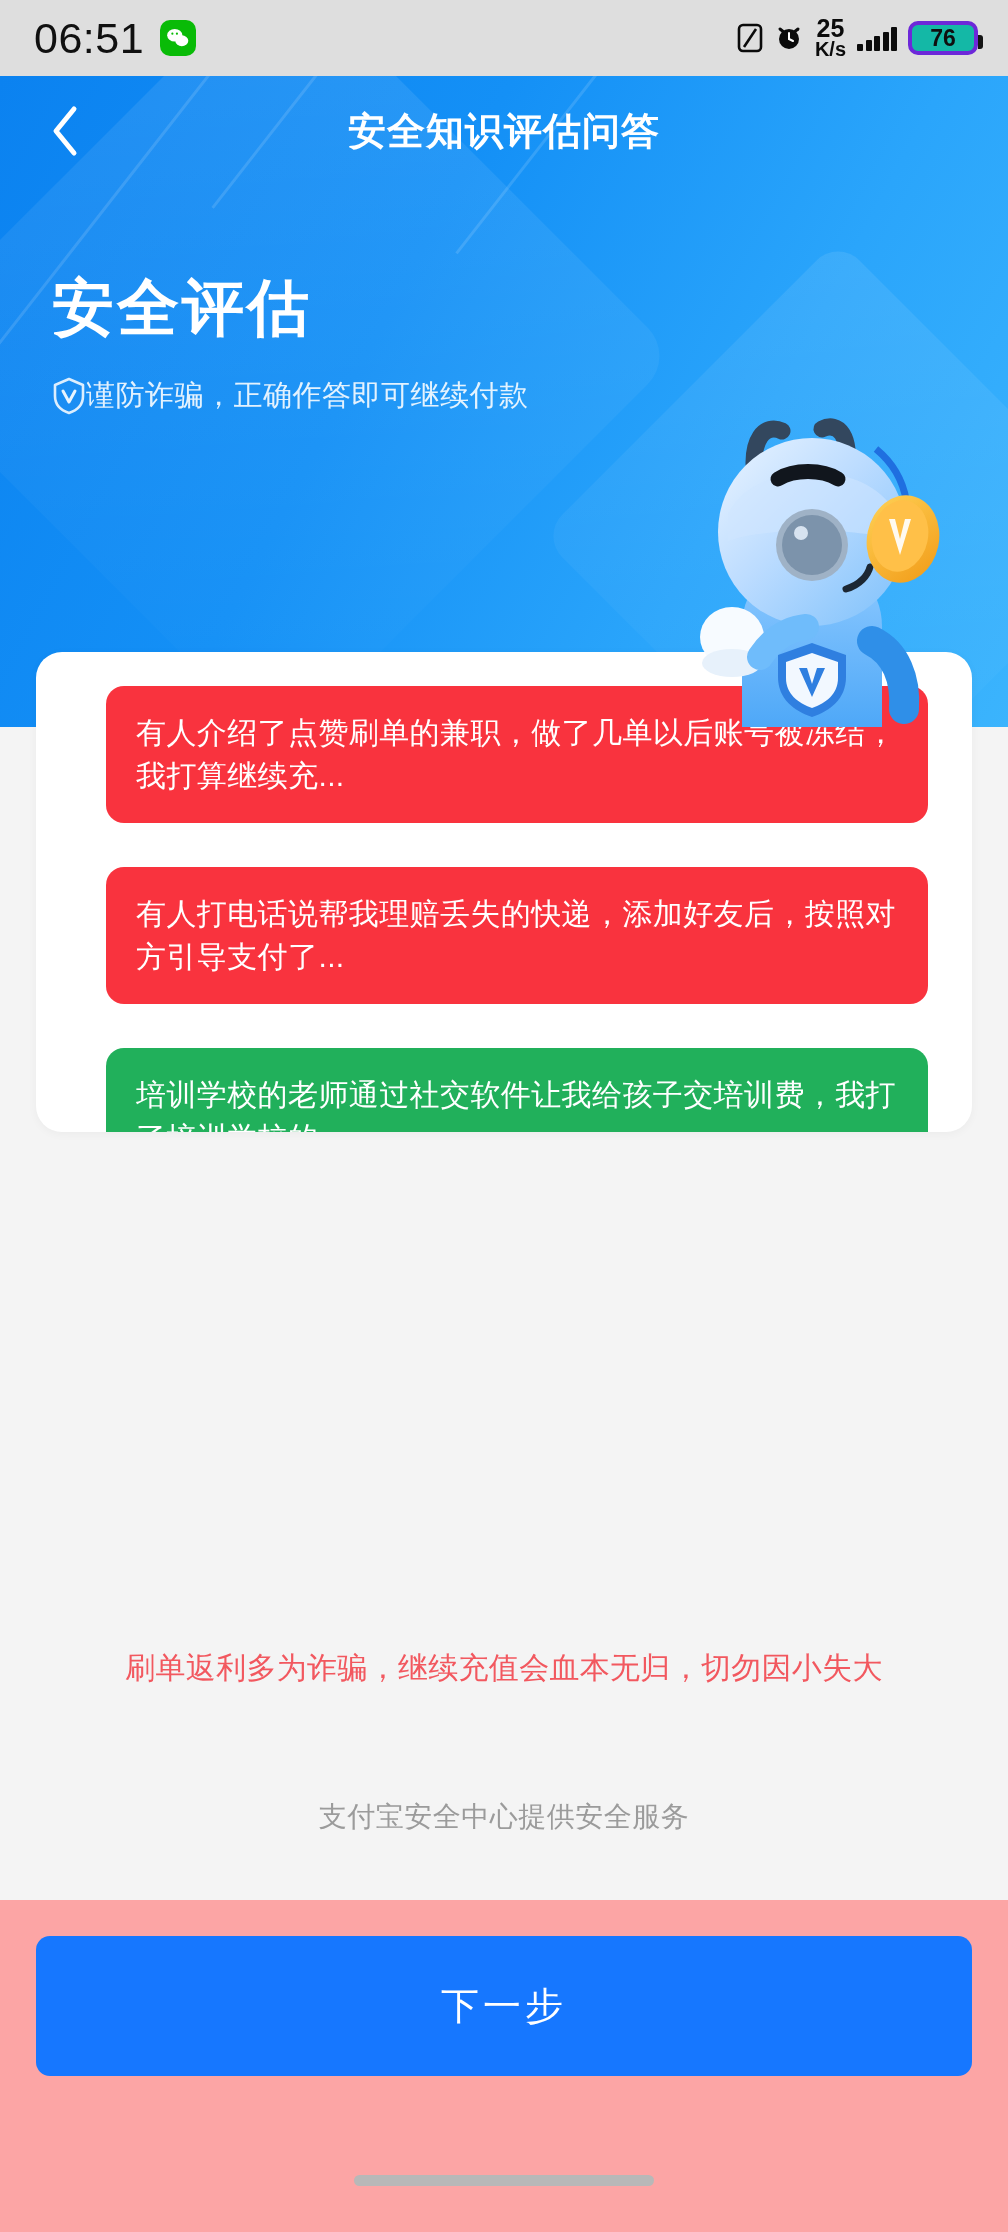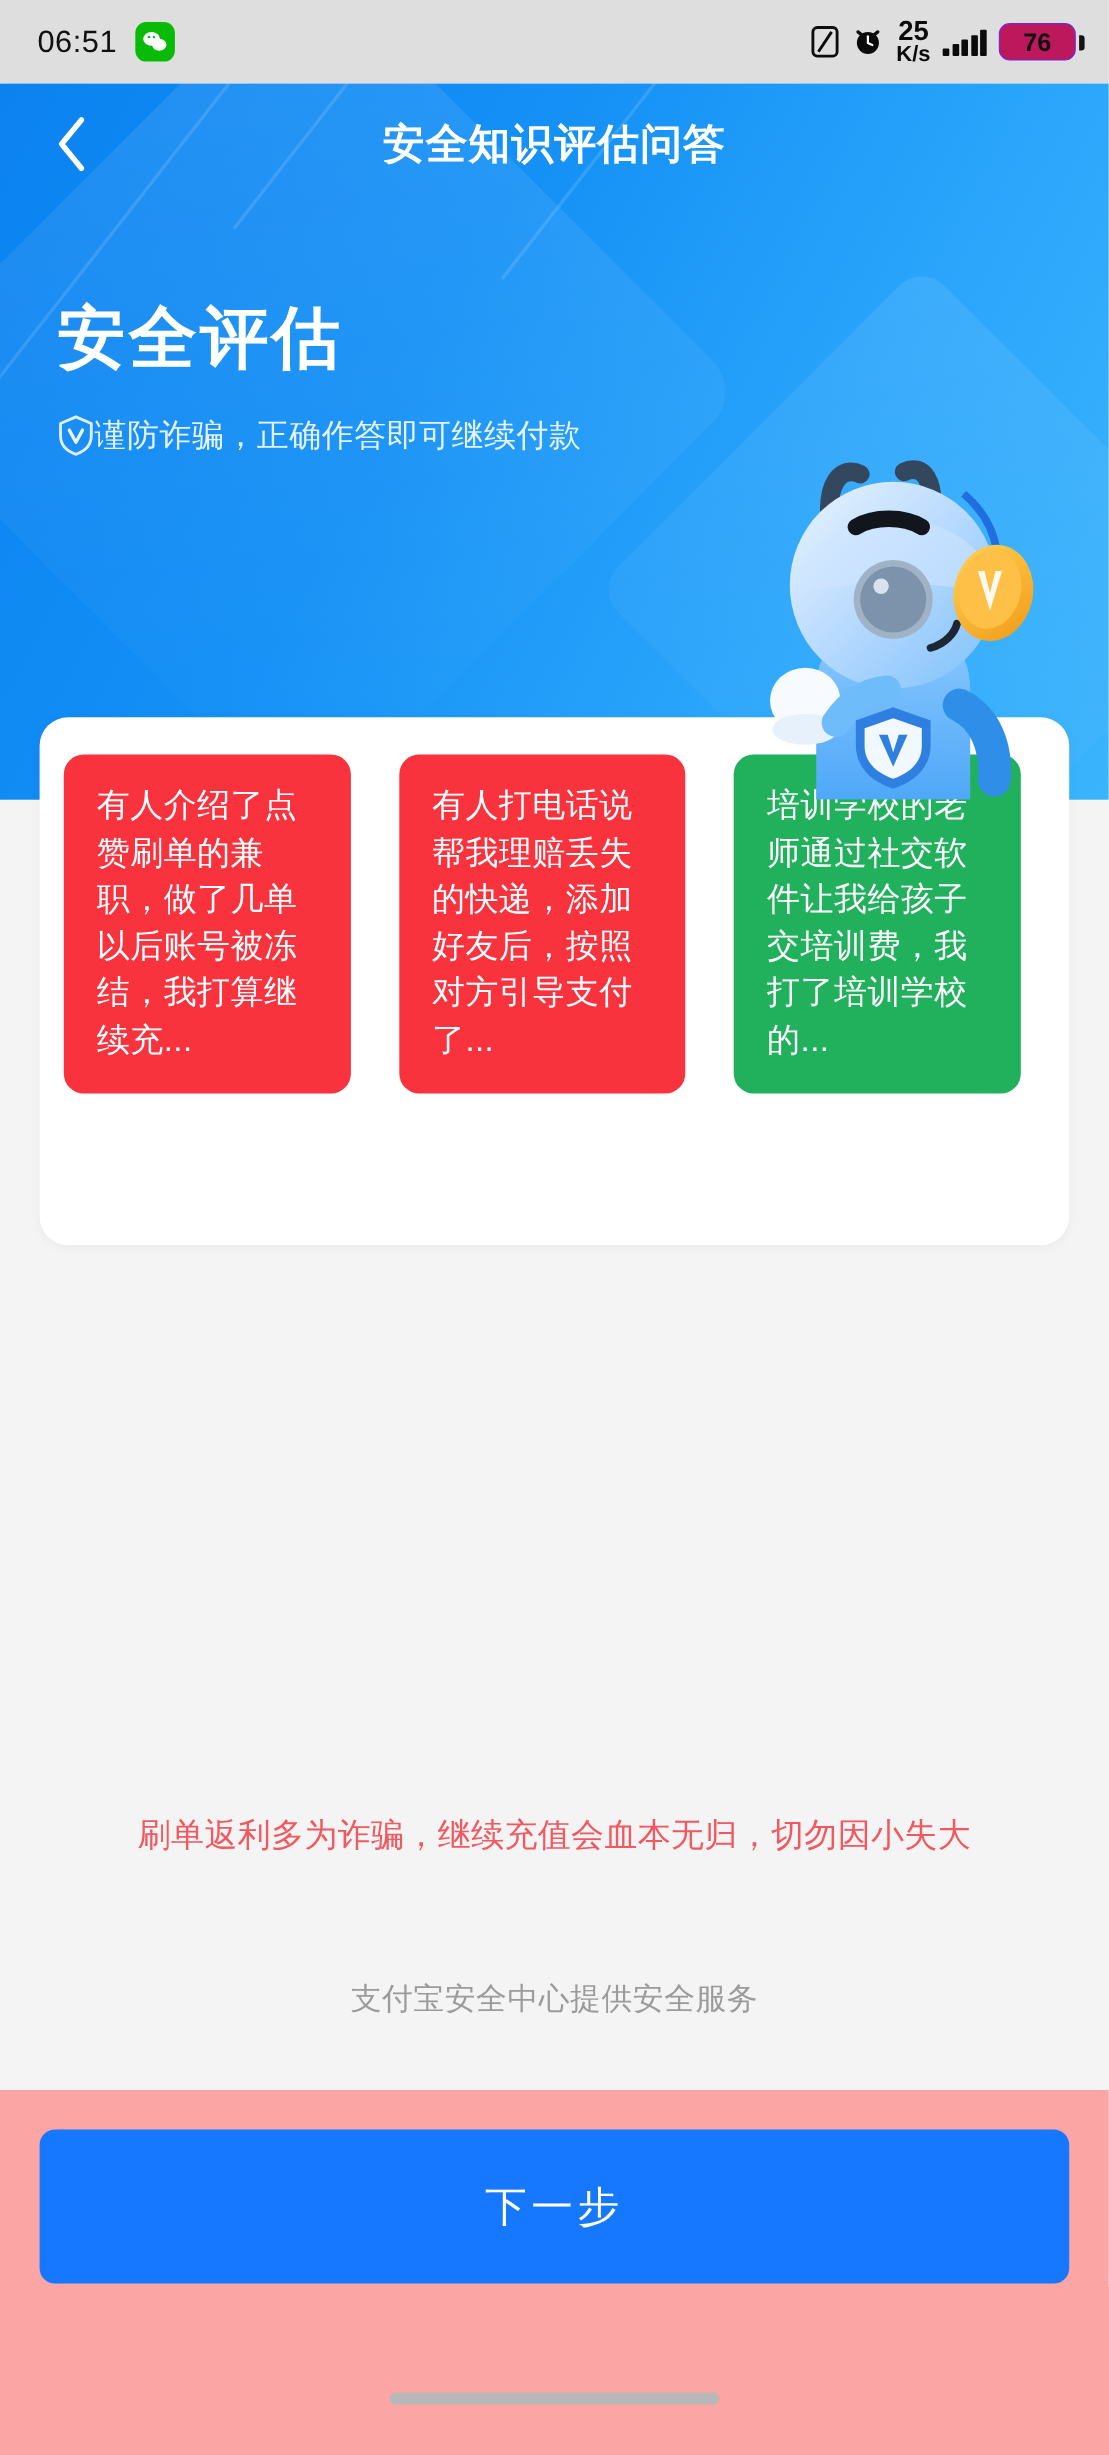--- a/index.html
+++ b/index.html
@@ -13,38 +13,38 @@
 
   
   .statusbar{
     height:76px;width:100%;
     background:#dedede;
     display:flex;align-items:center;
     padding:0 34px;
     position:relative;
   }
   .sb-left{display:flex;align-items:center;gap:16px;}
-  .sb-time{font-size:28px;color:#101010;letter-spacing:0.5px;font-weight:400;}
+  .sb-time{font-size:43px;color:#101010;letter-spacing:0.5px;font-weight:400;}
   .wechat-badge{
     width:36px;height:36px;border-radius:10px;background:#09bb07;
     display:flex;align-items:center;justify-content:center;
   }
   .sb-right{
     position:absolute;right:30px;top:0;height:76px;
     display:flex;align-items:center;gap:11px;
   }
   .netspeed{display:flex;flex-direction:column;align-items:center;line-height:0.95;color:#0b0b0b;}
   .netspeed .n1{font-size:25px;font-weight:600;}
   .netspeed .n2{font-size:20px;font-weight:700;}
   .bars{display:flex;align-items:flex-end;gap:2.5px;height:26px;}
   .bars i{display:block;width:6px;background:#0b0b0b;border-radius:1px;}
   .batt{
-    width:70px;height:34px;border:1px solid #6d28d9;border-radius:10px;
+    width:70px;height:34px;border:4px solid #6d28d9;border-radius:10px;
     display:flex;align-items:center;justify-content:center;position:relative;
-    background:#be185d;
+    background:#14b8a6;
   }
   .batt span{font-size:23px;font-weight:700;color:#0f0f0f;}
   .batt:after{content:"";position:absolute;right:-9px;top:10px;width:5px;height:14px;
     background:#141414;border-radius:0 3px 3px 0;}
 
   
   .hero{
     position:relative;height:651px;width:100%;overflow:hidden;
     background:linear-gradient(118deg,#0b82f0 0%,#1490f6 38%,#2aa5fb 70%,#3bb4fd 100%);
   }
@@ -95,21 +95,21 @@
   
   .card{
     position:absolute;left:36px;top:652px;width:936px;height:480px;
     background:#ffffff;border-radius:26px;overflow:hidden;
     box-shadow:0 2px 10px rgba(0,0,0,0.04);
   }
   .q-title{
     text-align:center;color:#2b2b2b;font-size:35px;font-weight:700;
     padding:48px 20px 0 20px;letter-spacing:0.5px;
   }
-  .opts{padding:34px 44px 0 22px;display:flex;flex-direction:row;gap:44px;}
+  .opts{padding:34px 44px 0 70px;display:flex;flex-direction:column;gap:44px;}
   .opt{
     border-radius:18px;padding:26px 30px;color:#ffffff;
     font-size:30px;line-height:1.42;letter-spacing:0.4px;cursor:pointer;
   }
   .opt.wrong{background:#f9333e;}
   .opt.right{background:#21b05b;}
 
   
   .warn{
     position:absolute;left:0;right:0;top:1648px;text-align:center;

